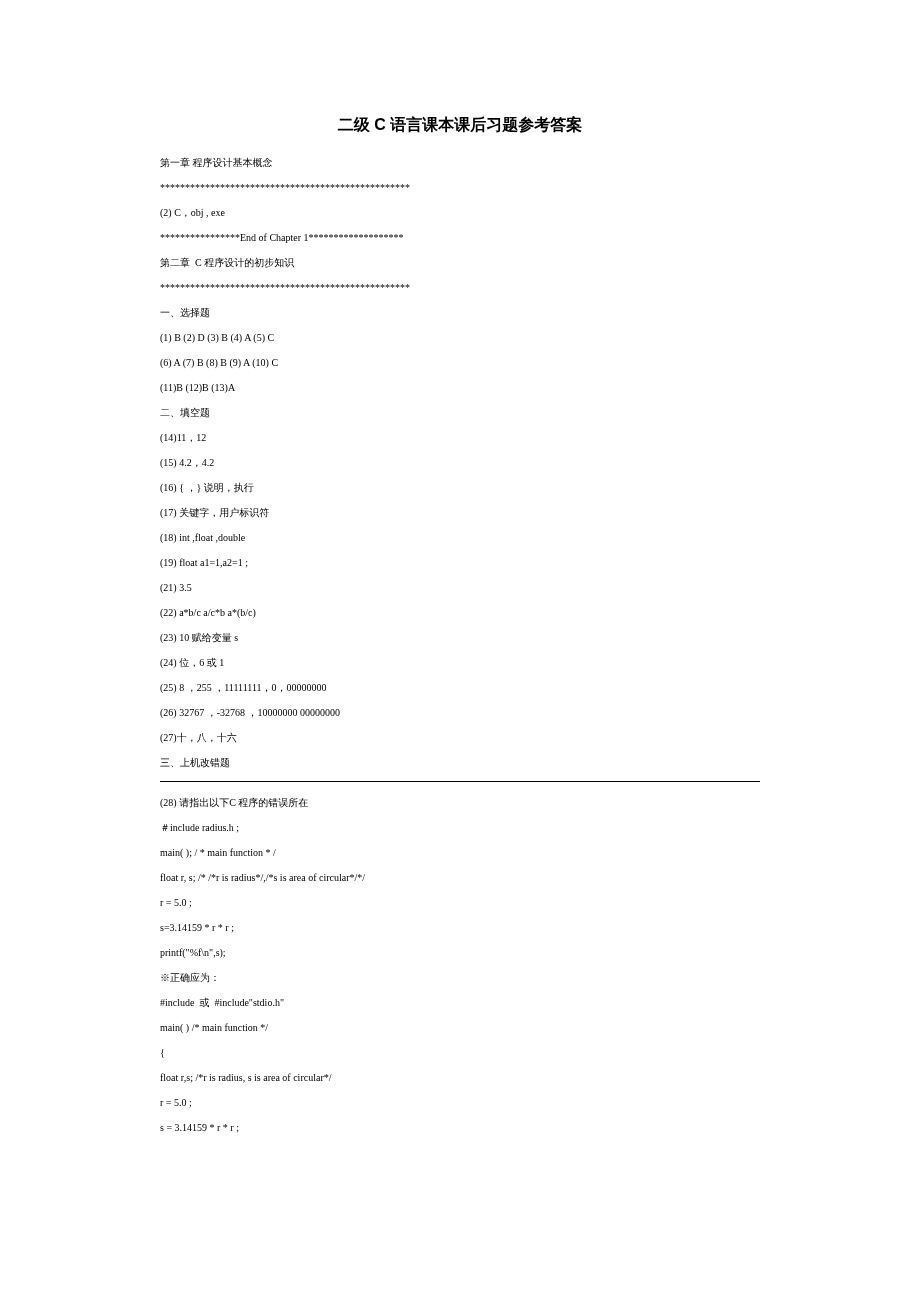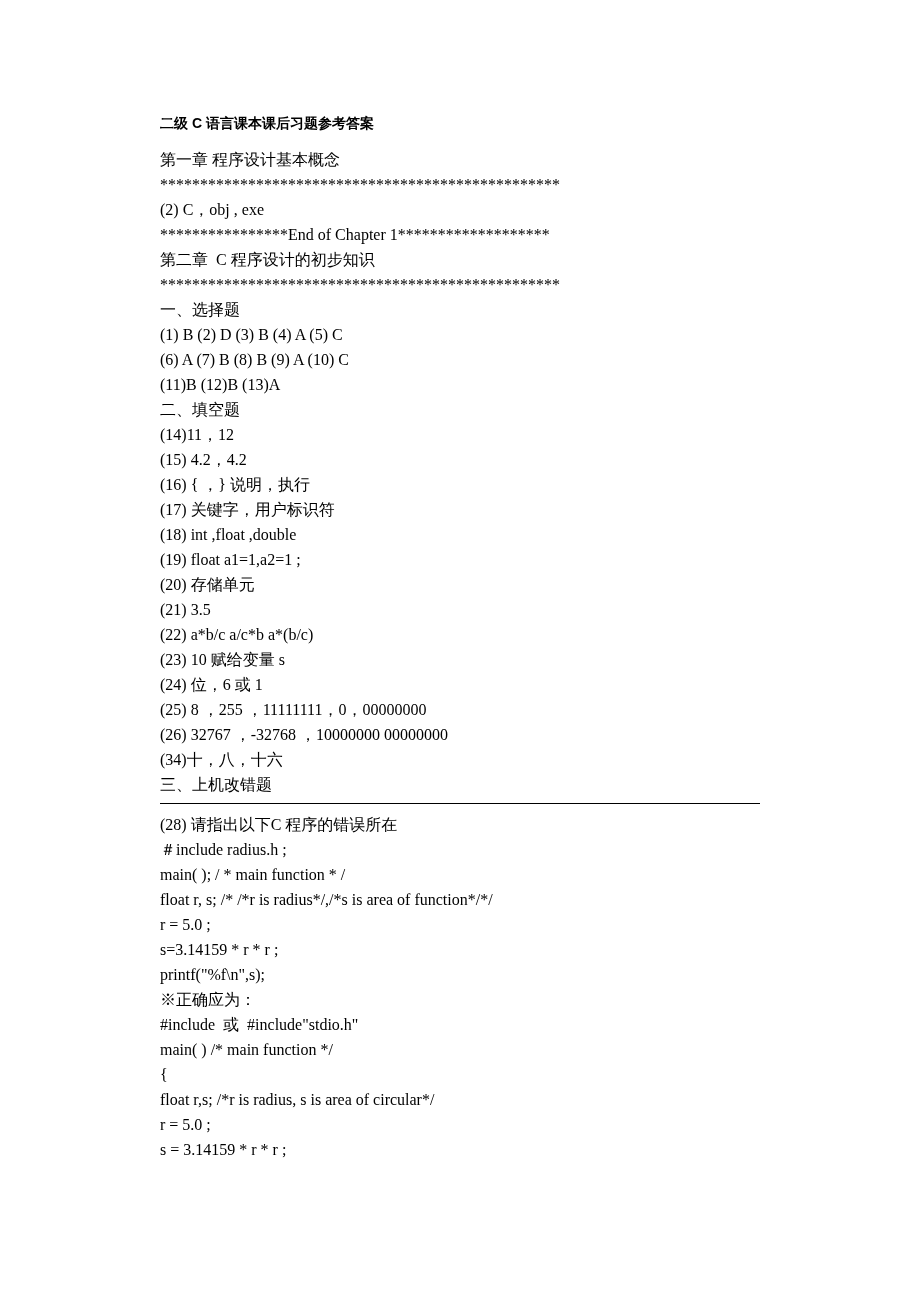--- a/index.html
+++ b/index.html
@@ -9,28 +9,28 @@
     font-family: "SimSun", "Songti SC", serif;
     color: #000;
   }
   .page {
     width: 920px;
     min-height: 1302px;
     box-sizing: border-box;
     padding: 115px 160px 60px 160px;
   }
   .title {
-    text-align: left;
+    text-align: center;
     font-weight: bold;
-    font-size: 14px;
+    font-size: 16px;
     margin-bottom: 14px;
     font-family: "SimHei", "Heiti SC", sans-serif;
   }
   .line {
-    font-size: 16px;
+    font-size: 10px;
     line-height: 25px;
     white-space: pre-wrap;
     word-break: break-all;
   }
   .hr-line {
     border: none;
     border-top: 1px solid #000;
     margin: 6px 0 8px 0;
   }
 </style>
@@ -50,34 +50,33 @@
       <div class="line">(1) B (2) D (3) B (4) A (5) C</div>
       <div class="line">(6) A (7) B (8) B (9) A (10) C</div>
       <div class="line">(11)B (12)B (13)A</div>
       <div class="line">二、填空题</div>
       <div class="line">(14)11，12</div>
       <div class="line">(15) 4.2，4.2</div>
       <div class="line">(16) { ，} 说明，执行</div>
       <div class="line">(17) 关键字，用户标识符</div>
       <div class="line">(18) int ,float ,double</div>
       <div class="line">(19) float a1=1,a2=1 ;</div>
-      <div class="line">(20) 存储单元</div>
       <div class="line">(21) 3.5</div>
       <div class="line">(22) a*b/c a/c*b a*(b/c)</div>
       <div class="line">(23) 10 赋给变量 s</div>
       <div class="line">(24) 位，6 或 1</div>
       <div class="line">(25) 8 ，255 ，11111111，0，00000000</div>
       <div class="line">(26) 32767 ，-32768 ，10000000 00000000</div>
-      <div class="line">(34)十，八，十六</div>
+      <div class="line">(27)十，八，十六</div>
       <div class="line">三、上机改错题</div>
       <hr class="hr-line">
       <div class="line">(28) 请指出以下C 程序的错误所在</div>
       <div class="line">＃include radius.h ;</div>
       <div class="line">main( ); / * main function * /</div>
-      <div class="line">float r, s; /* /*r is radius*/,/*s is area of function*/*/</div>
+      <div class="line">float r, s; /* /*r is radius*/,/*s is area of circular*/*/</div>
       <div class="line">r = 5.0 ;</div>
       <div class="line">s=3.14159 * r * r ;</div>
       <div class="line">printf("%f\n",s);</div>
       <div class="line">※正确应为：</div>
       <div class="line">#include  或  #include"stdio.h"</div>
       <div class="line">main( ) /* main function */</div>
       <div class="line">{</div>
       <div class="line">float r,s; /*r is radius, s is area of circular*/</div>
       <div class="line">r = 5.0 ;</div>
       <div class="line">s = 3.14159 * r * r ;</div>

